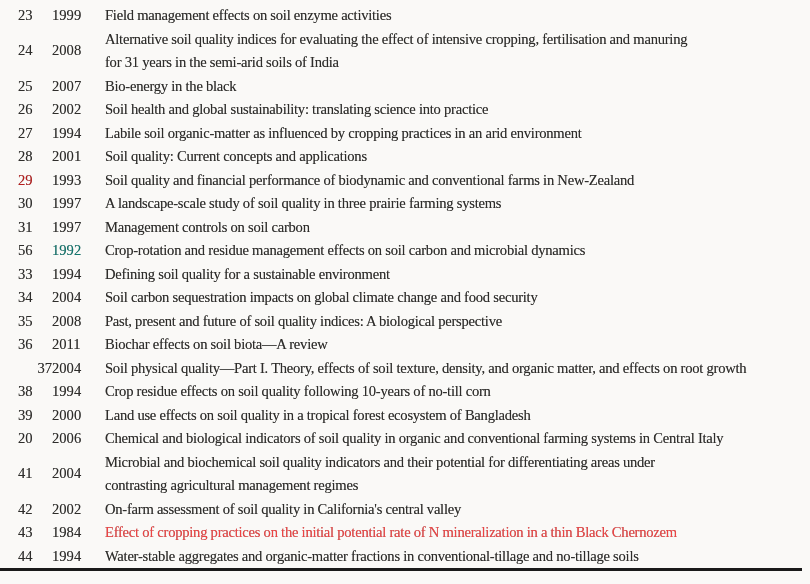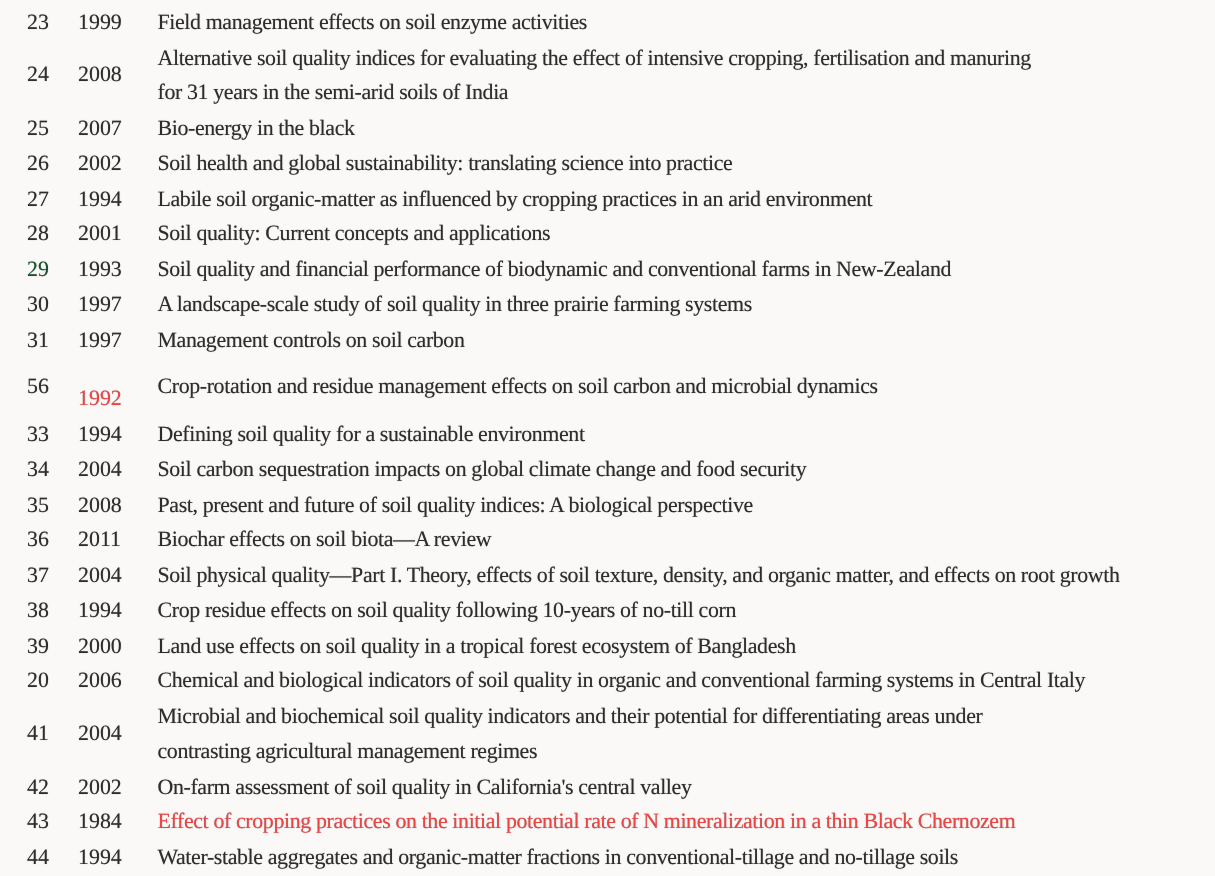--- a/index.html
+++ b/index.html
@@ -85,37 +85,37 @@
         <div class="cell no" style="color: rgb(46, 45, 43);">27</div>
         <div class="cell year" style="color: rgb(46, 45, 43);">1994</div>
         <div class="cell title" style="color: rgb(46, 45, 43);">Labile soil organic-matter as influenced by cropping practices in an arid environment</div>
       </div>
       <div class="row">
         <div class="cell no" style="color: rgb(46, 45, 43);">28</div>
         <div class="cell year" style="color: rgb(46, 45, 43);">2001</div>
         <div class="cell title" style="color: rgb(46, 45, 43);">Soil quality: Current concepts and applications</div>
       </div>
       <div class="row">
-        <div class="cell no" style="color: #14532d;">29</div>
+        <div class="cell no" style="color: #b91c1c;">29</div>
         <div class="cell year" style="color: rgb(46, 45, 43);">1993</div>
         <div class="cell title" style="color: rgb(46, 45, 43);">Soil quality and financial performance of biodynamic and conventional farms in New-Zealand</div>
       </div>
       <div class="row">
         <div class="cell no" style="color: rgb(46, 45, 43);">30</div>
         <div class="cell year" style="color: rgb(46, 45, 43);">1997</div>
         <div class="cell title" style="color: rgb(46, 45, 43);">A landscape-scale study of soil quality in three prairie farming systems</div>
       </div>
       <div class="row">
         <div class="cell no" style="color: rgb(46, 45, 43);">31</div>
         <div class="cell year" style="color: rgb(46, 45, 43);">1997</div>
         <div class="cell title" style="color: rgb(46, 45, 43);">Management controls on soil carbon</div>
       </div>
       <div class="row">
         <div class="cell no" style="color: rgb(46, 45, 43);">56</div>
-        <div class="cell year" style="color: #ef4444; margin-top: 16px;">1992</div>
+        <div class="cell year" style="color: #0f766e;">1992</div>
         <div class="cell title" style="color: rgb(46, 45, 43);">Crop-rotation and residue management effects on soil carbon and microbial dynamics</div>
       </div>
       <div class="row">
         <div class="cell no" style="color: rgb(46, 45, 43);">33</div>
         <div class="cell year" style="color: rgb(46, 45, 43);">1994</div>
         <div class="cell title" style="color: rgb(46, 45, 43);">Defining soil quality for a sustainable environment</div>
       </div>
       <div class="row">
         <div class="cell no" style="color: rgb(46, 45, 43);">34</div>
         <div class="cell year" style="color: rgb(46, 45, 43);">2004</div>
@@ -125,21 +125,21 @@
         <div class="cell no" style="color: rgb(46, 45, 43);">35</div>
         <div class="cell year" style="color: rgb(46, 45, 43);">2008</div>
         <div class="cell title" style="color: rgb(46, 45, 43);">Past, present and future of soil quality indices: A biological perspective</div>
       </div>
       <div class="row">
         <div class="cell no" style="color: rgb(46, 45, 43);">36</div>
         <div class="cell year" style="color: rgb(46, 45, 43);">2011</div>
         <div class="cell title" style="color: rgb(46, 45, 43);">Biochar effects on soil biota—A review</div>
       </div>
       <div class="row">
-        <div class="cell no" style="color: rgb(46, 45, 43);">37</div>
+        <div class="cell no" style="color: rgb(46, 45, 43); text-align: right;">37</div>
         <div class="cell year" style="color: rgb(46, 45, 43);">2004</div>
         <div class="cell title" style="color: rgb(46, 45, 43); font-family: Liberation Serif, serif;">Soil physical quality—Part I. Theory, effects of soil texture, density, and organic matter, and effects on root growth</div>
       </div>
       <div class="row">
         <div class="cell no" style="color: rgb(46, 45, 43);">38</div>
         <div class="cell year" style="color: rgb(46, 45, 43);">1994</div>
         <div class="cell title" style="color: rgb(46, 45, 43);">Crop residue effects on soil quality following 10-years of no-till corn</div>
       </div>
       <div class="row">
         <div class="cell no" style="color: rgb(46, 45, 43);">39</div>

